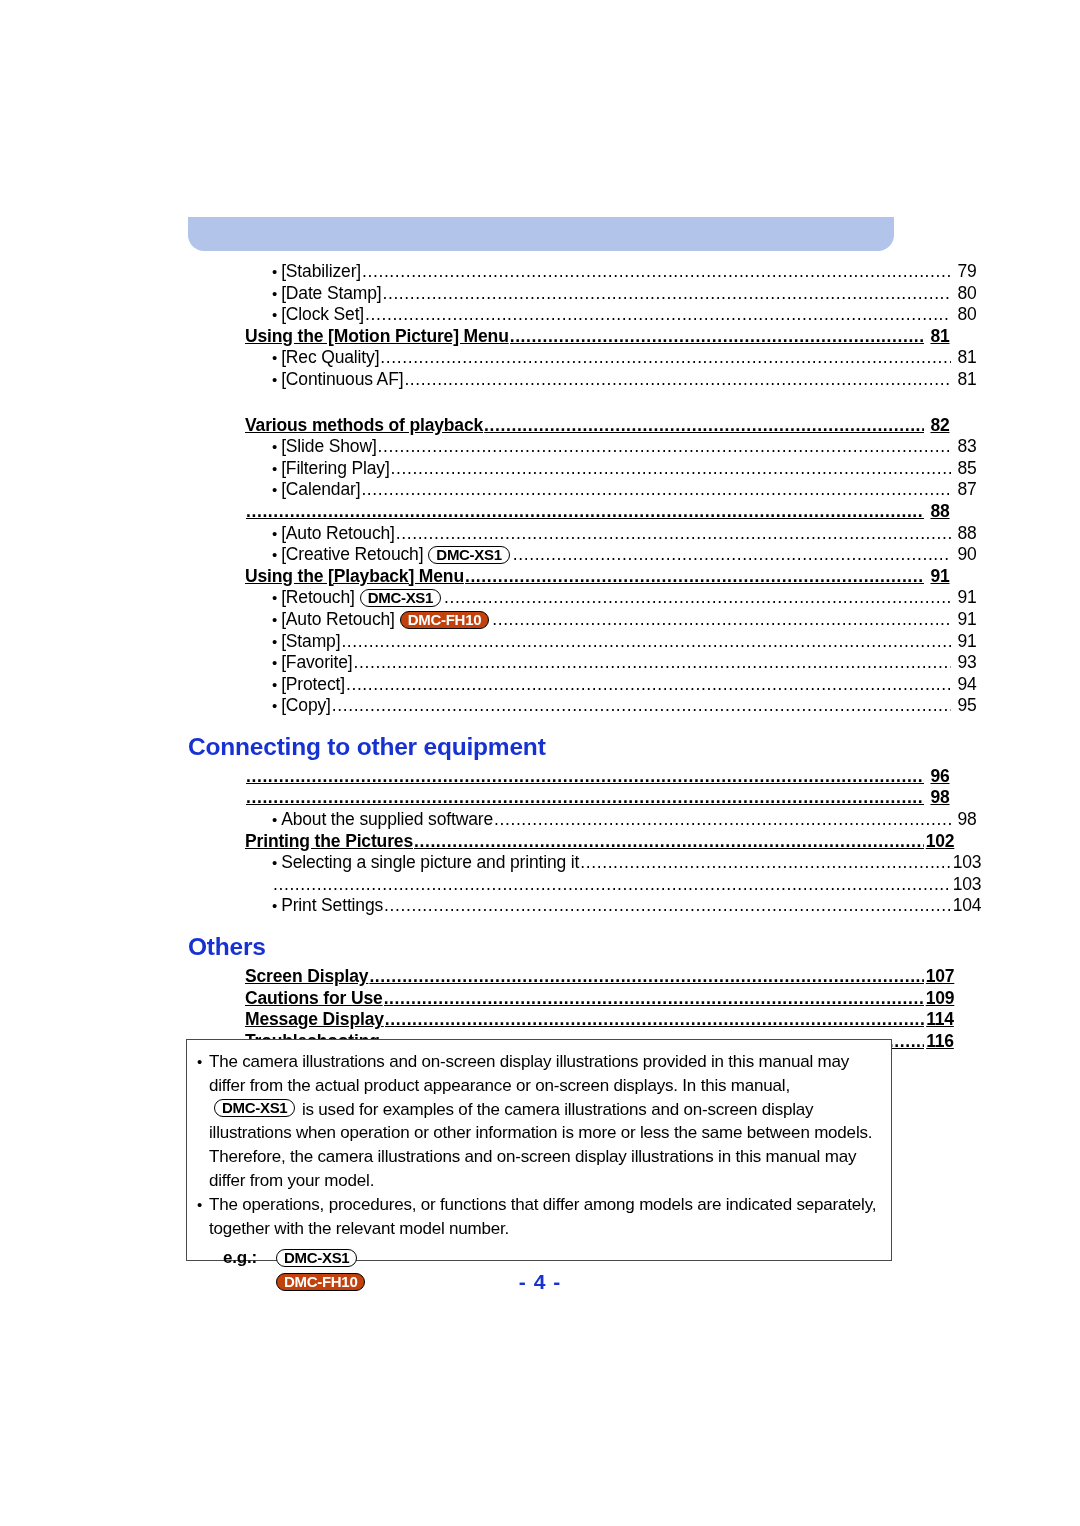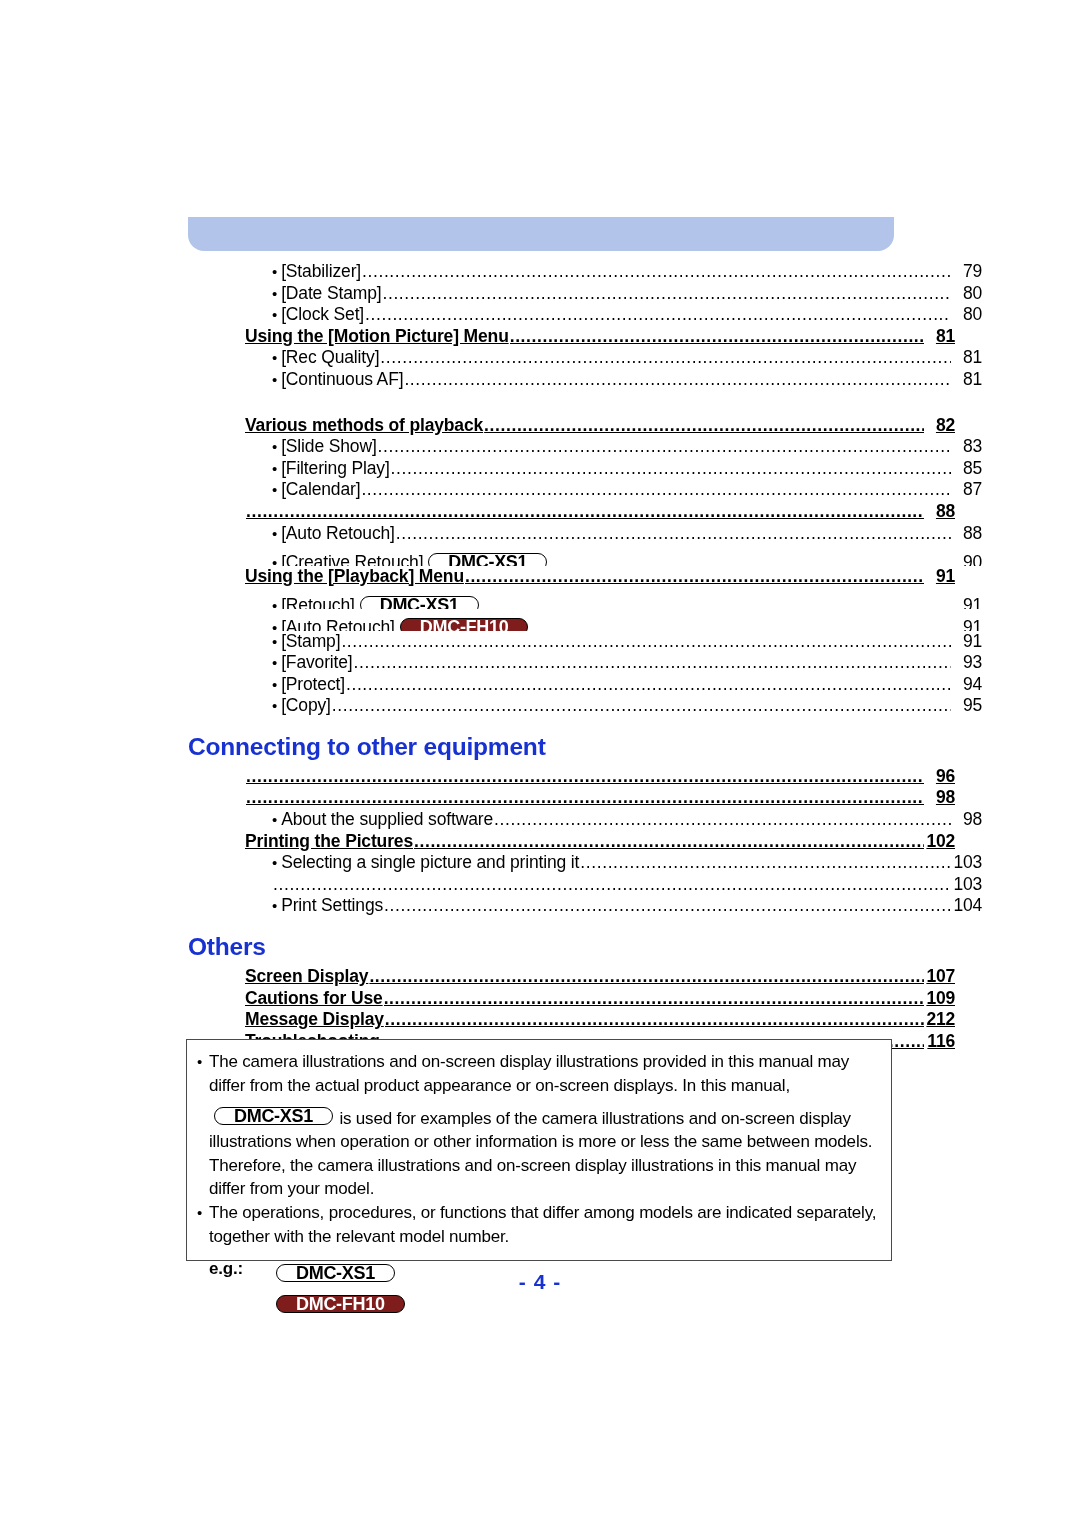--- a/index.html
+++ b/index.html
@@ -75,21 +75,21 @@
     flex: 1 1 auto;
     overflow: hidden;
     white-space: nowrap;
     margin: 0 1px;
     font-size: 17.5px;
     letter-spacing: 0.6px;
     color: #000;
   }
   .row .pagenum {
     flex: 0 0 auto;
-    text-align: right;
+    text-align: center;
     min-width: 30px;
     letter-spacing: -0.2px;
   }
 
   
   .row.lvl-h {
     padding-left: 57px;
     font-weight: bold;
     text-decoration: underline;
   }
@@ -103,36 +103,36 @@
   .row.lvl-b .label::before {
     content: "\2022\00a0";
     font-size: 15px;
   }
 
   
   .badge {
     display: inline-block;
     font-family: "Liberation Sans", sans-serif;
     font-weight: bold;
-    font-size: 18px;
+    font-size: 15px;
     line-height: 16px;
     letter-spacing: -0.3px;
     vertical-align: 1.5px;
-    margin: 9px 2px 0 5px;
-    padding: 0 19px;
+    margin: 0 2px 0 5px;
+    padding: 0 7px;
     border-radius: 9px;
     white-space: nowrap;
   }
   .badge.outline {
     background: #ffffff;
     color: #000000;
     border: 1.4px solid #000000;
   }
   .badge.solid {
-    background: #7f1d1d;
+    background: #c2410c;
     color: #ffffff;
     border: 1.4px solid #000000;
   }
 
   
   .note-box {
     position: absolute;
     left: 186px;
     top: 1036px;
     width: 706px;
@@ -160,20 +160,21 @@
   }
   .note-text p { margin: 0; }
 
   .eg-line {
     display: flex;
     align-items: center;
     margin-top: 6px;
     padding-left: 12px;
     font-size: 17px;
     line-height: 23px;
+    text-align: center;
   }
   .eg-label {
     font-weight: bold;
     flex: 0 0 auto;
     width: 62px;
     letter-spacing: -0.2px;
   }
   .eg-line2 {
     display: flex;
     align-items: center;
@@ -351,21 +352,21 @@
         <span class="pagenum">107</span>
       </div>
       <div class="row lvl-h">
         <span class="label">Cautions for Use</span>
         <span class="leader">............................................................................................................................................................................................................................</span>
         <span class="pagenum">109</span>
       </div>
       <div class="row lvl-h">
         <span class="label">Message Display</span>
         <span class="leader">............................................................................................................................................................................................................................</span>
-        <span class="pagenum">212</span>
+        <span class="pagenum">114</span>
       </div>
       <div class="row lvl-h">
         <span class="label">Troubleshooting</span>
         <span class="leader">............................................................................................................................................................................................................................</span>
         <span class="pagenum">116</span>
       </div>
     </div>
 
   <div class="note-box" id="note-box">
       <div class="note-item">

